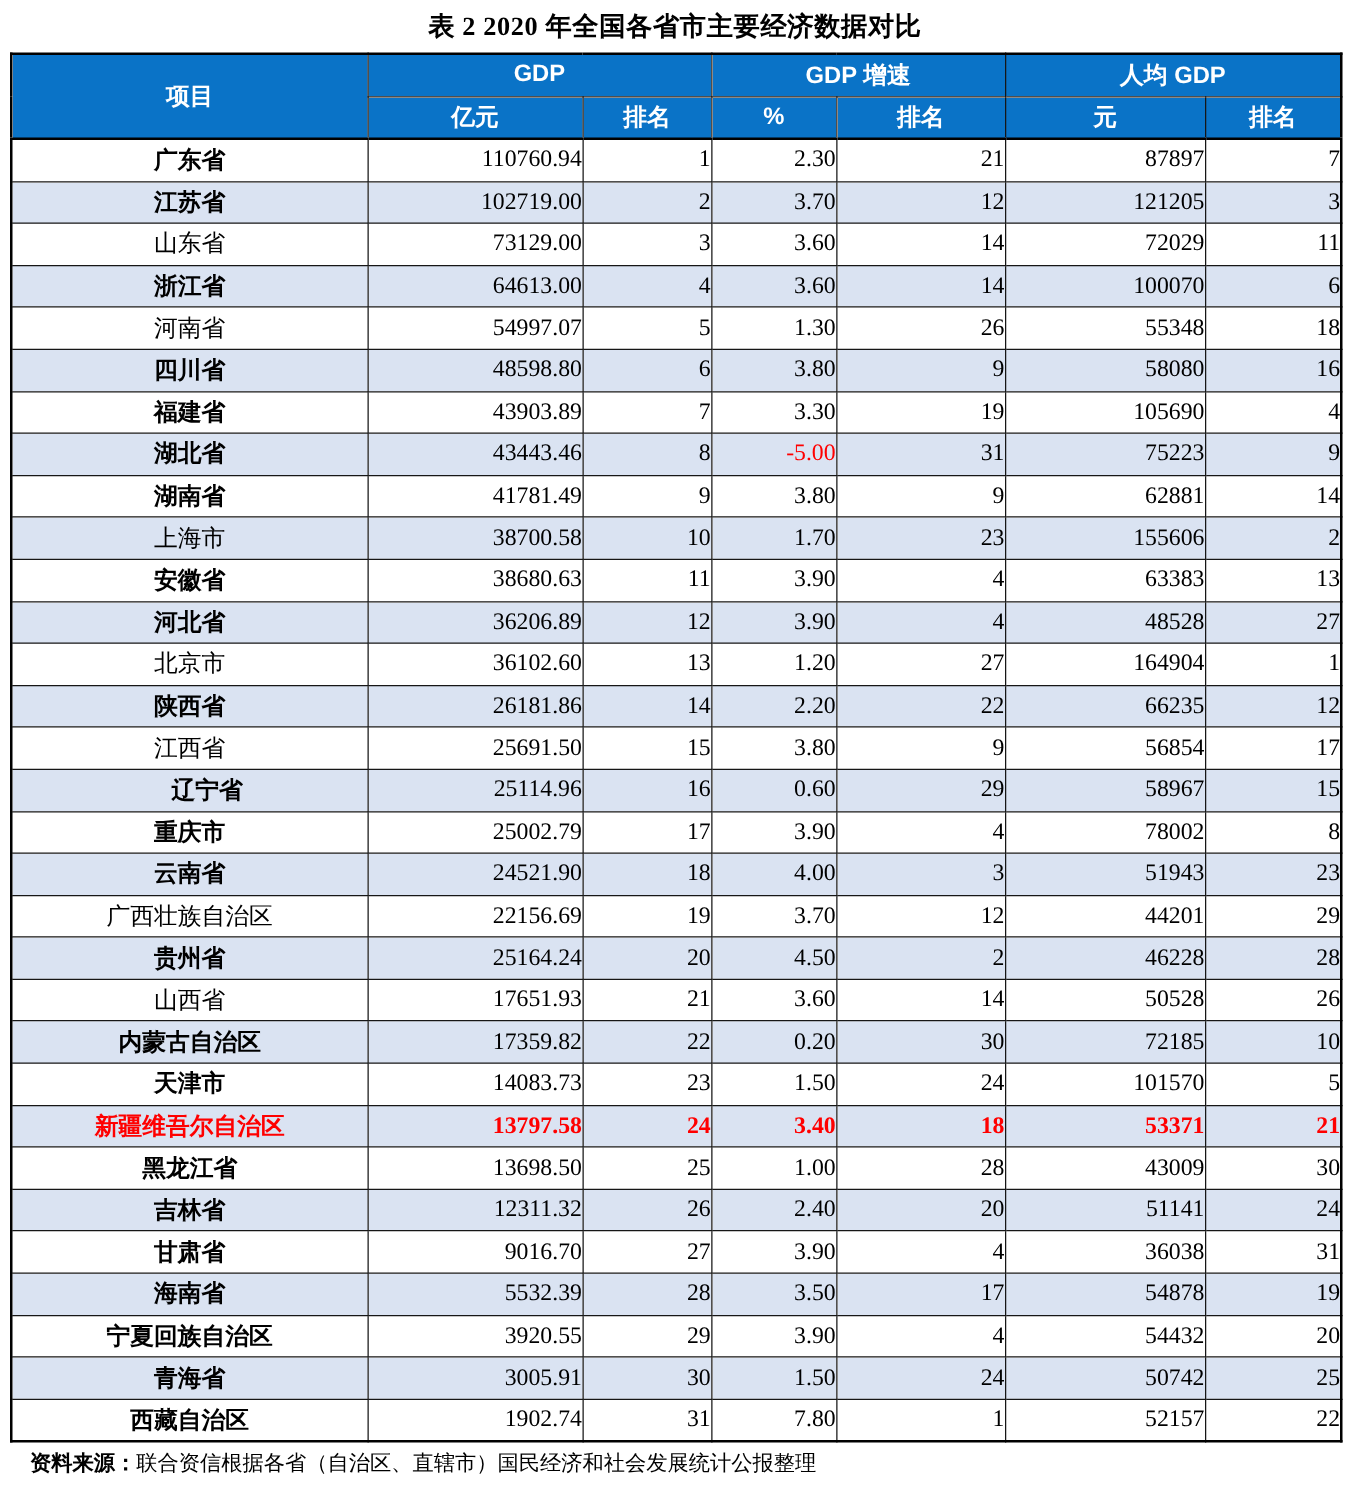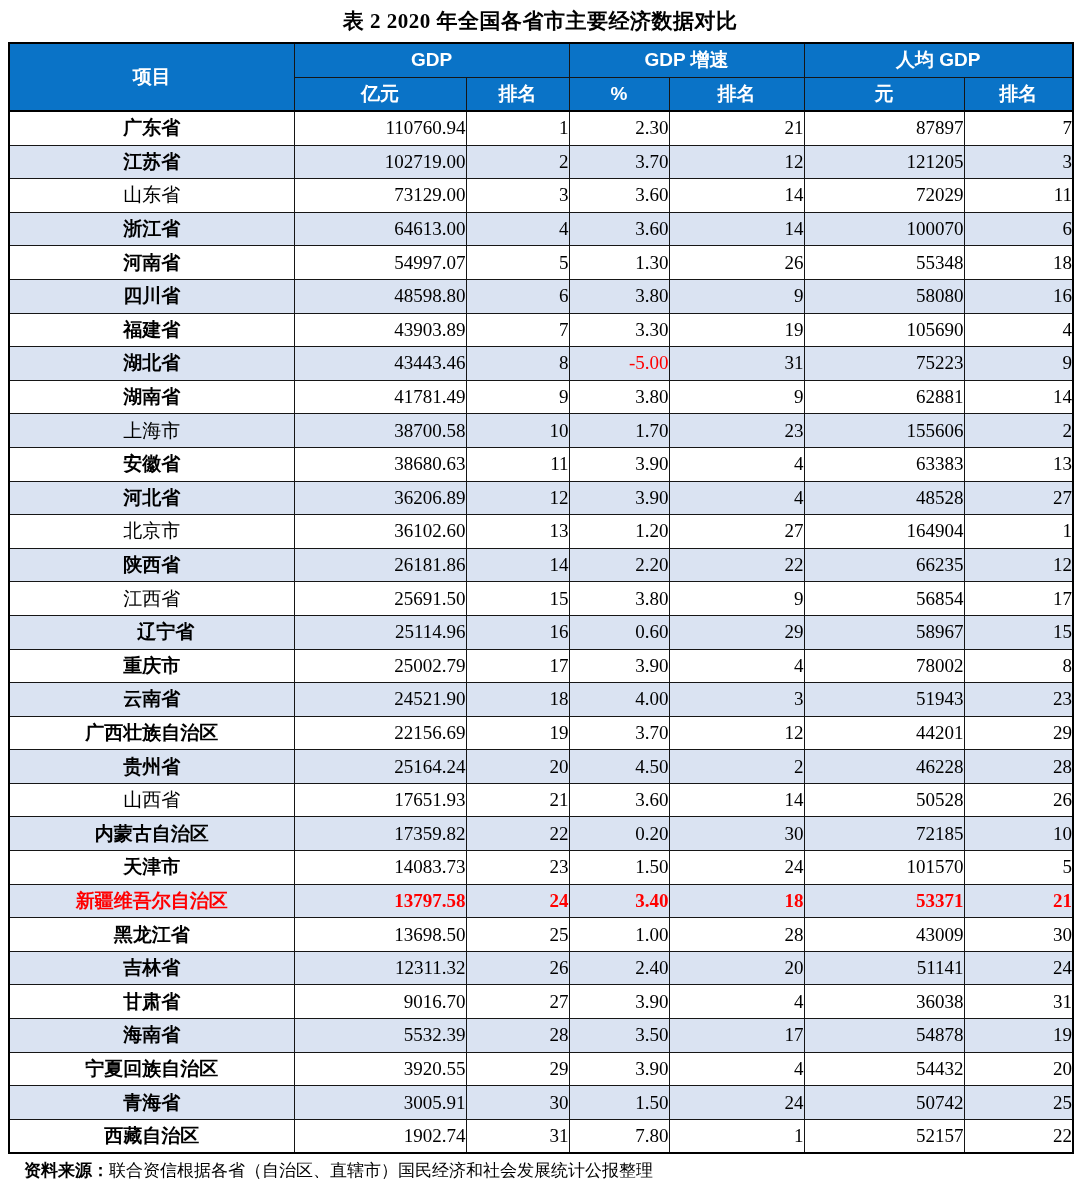--- a/index.html
+++ b/index.html
@@ -109,21 +109,21 @@
         <tr class="stripe">
           <td class="c1" style="font-weight: bold;">浙江省</td>
           <td class="c2">64613.00</td>
           <td class="c3">4</td>
           <td class="c4">3.60</td>
           <td class="c5">14</td>
           <td class="c6">100070</td>
           <td class="c7">6</td>
         </tr>
         <tr>
-          <td class="c1" style="font-weight: bold;">河南省</td>
+          <td class="c1" style="font-weight: normal;">河南省</td>
           <td class="c2">54997.07</td>
           <td class="c3">5</td>
           <td class="c4">1.30</td>
           <td class="c5">26</td>
           <td class="c6">55348</td>
           <td class="c7">18</td>
         </tr>
         <tr class="stripe">
           <td class="c1" style="font-weight: bold; margin-top: 12px;">四川省</td>
           <td class="c2">48598.80</td>
@@ -235,21 +235,21 @@
         <tr class="stripe">
           <td class="c1" style="font-weight: bold;">云南省</td>
           <td class="c2">24521.90</td>
           <td class="c3">18</td>
           <td class="c4">4.00</td>
           <td class="c5">3</td>
           <td class="c6">51943</td>
           <td class="c7">23</td>
         </tr>
         <tr>
-          <td class="c1" style="font-weight: bold;">广西壮族自治区</td>
+          <td class="c1" style="font-weight: normal;">广西壮族自治区</td>
           <td class="c2">22156.69</td>
           <td class="c3">19</td>
           <td class="c4">3.70</td>
           <td class="c5">12</td>
           <td class="c6">44201</td>
           <td class="c7">29</td>
         </tr>
         <tr class="stripe">
           <td class="c1" style="font-weight: bold;">贵州省</td>
           <td class="c2">25164.24</td>

